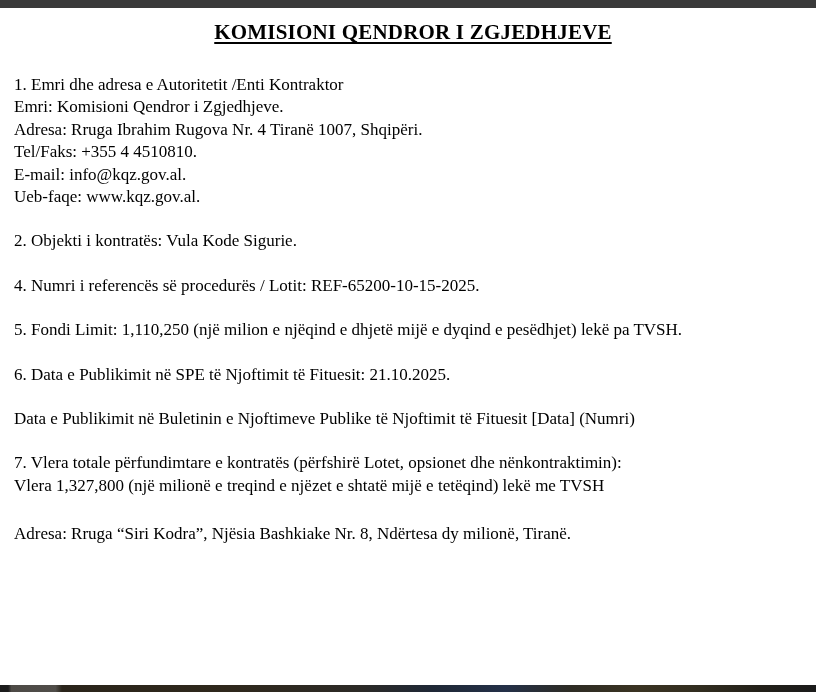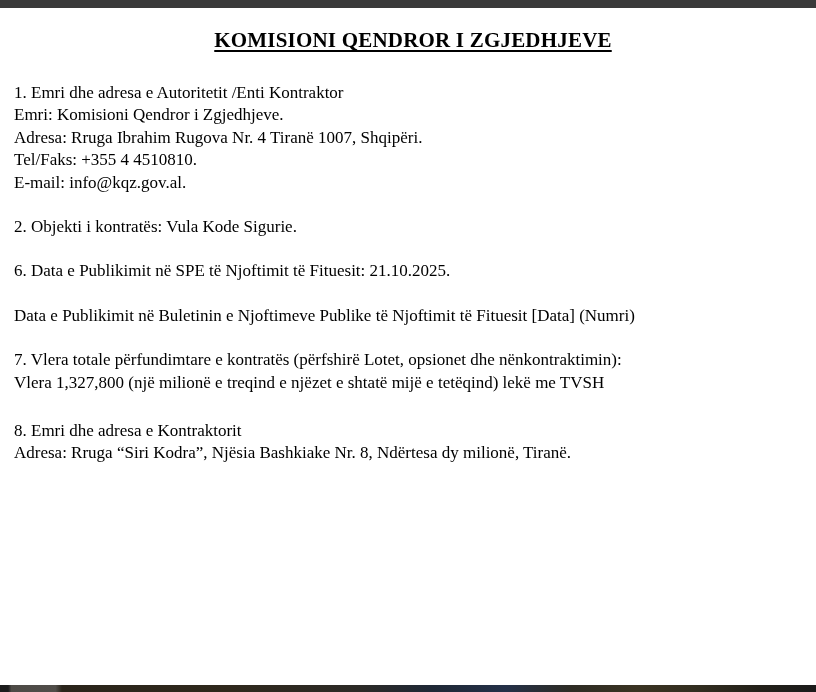--- a/index.html
+++ b/index.html
@@ -33,21 +33,21 @@
         #1c1c1c 0%, #1c1c1c 1%,
         #4d4a46 1.4%, #504d49 6.8%,
         #2a241a 7.6%, #2f281c 28%,
         #2c2a26 44%, #1f2836 53%,
         #243048 62%, #2e2c24 70%,
         #3a3322 78%, #332e20 85%,
         #232019 93%, #1b1b1b 100%);
     }
     .doc {
       position: absolute;
-      top: 8px;
+      top: 0;
       left: 14px;
       right: 4px;
     }
     .title {
       margin: 20px 0 0 0;
       text-align: center;
       font-size: 21px;
       font-weight: bold;
       line-height: 24px;
       text-decoration: underline;
@@ -80,41 +80,47 @@
 
 <main class="doc">
   <h1 class="title">KOMISIONI QENDROR I ZGJEDHJEVE</h1>
 
   <p class="para first">
     <span class="line">1. Emri dhe adresa e Autoritetit /Enti Kontraktor</span>
     <span class="line">Emri: Komisioni Qendror i Zgjedhjeve.</span>
     <span class="line">Adresa: Rruga Ibrahim Rugova Nr. 4 Tiranë 1007, Shqipëri.</span>
     <span class="line">Tel/Faks: +355 4 4510810.</span>
     <span class="line">E-mail: info@kqz.gov.al.</span>
+    <span class="line">Ueb-faqe: www.kqz.gov.al.</span>
   </p>
 
 
   <p class="para">
     <span class="line">2. Objekti i kontratës: Vula Kode Sigurie.</span>
   </p>
 
+  <p class="para">
+    <span class="line">4. Numri i referencës së procedurës / Lotit: REF-65200-10-15-2025.</span>
+  </p>
 
+  <p class="para">
+    <span class="line">5. Fondi Limit: 1,110,250 (një milion e njëqind e dhjetë mijë e dyqind e pesëdhjet) lekë pa TVSH.</span>
+  </p>
 
   <p class="para">
     <span class="line">6. Data e Publikimit në SPE të Njoftimit të Fituesit: 21.10.2025.</span>
   </p>
 
   <p class="para">
     <span class="line">Data e Publikimit në Buletinin e Njoftimeve Publike të Njoftimit të Fituesit [Data] (Numri)</span>
   </p>
 
   <p class="para gap-lg">
     <span class="line">7. Vlera totale përfundimtare e kontratës (përfshirë Lotet, opsionet dhe nënkontraktimin):</span>
     <span class="line">Vlera 1,327,800 (një milionë e treqind e njëzet e shtatë mijë e tetëqind) lekë me TVSH</span>
   </p>
 
   <p class="para gap-md">
-    <span class="line">8. Emri dhe adresa e Kontraktorit</span>
     <span class="line">Adresa: Rruga “Siri Kodra”, Njësia Bashkiake Nr. 8, Ndërtesa dy milionë, Tiranë.</span>
   </p>
 </main>
 
 <div class="taskbar"></div>
 
 </body></html>

